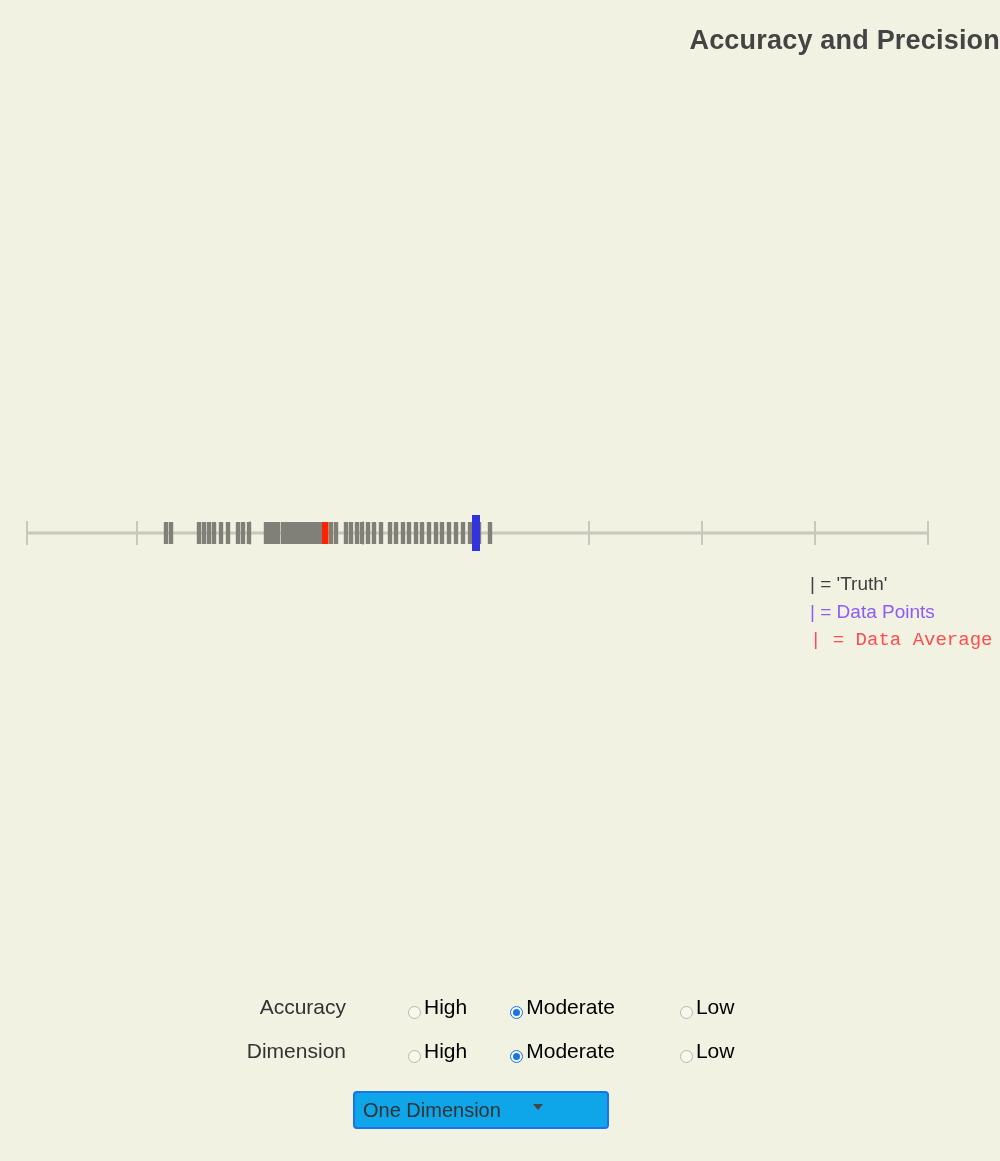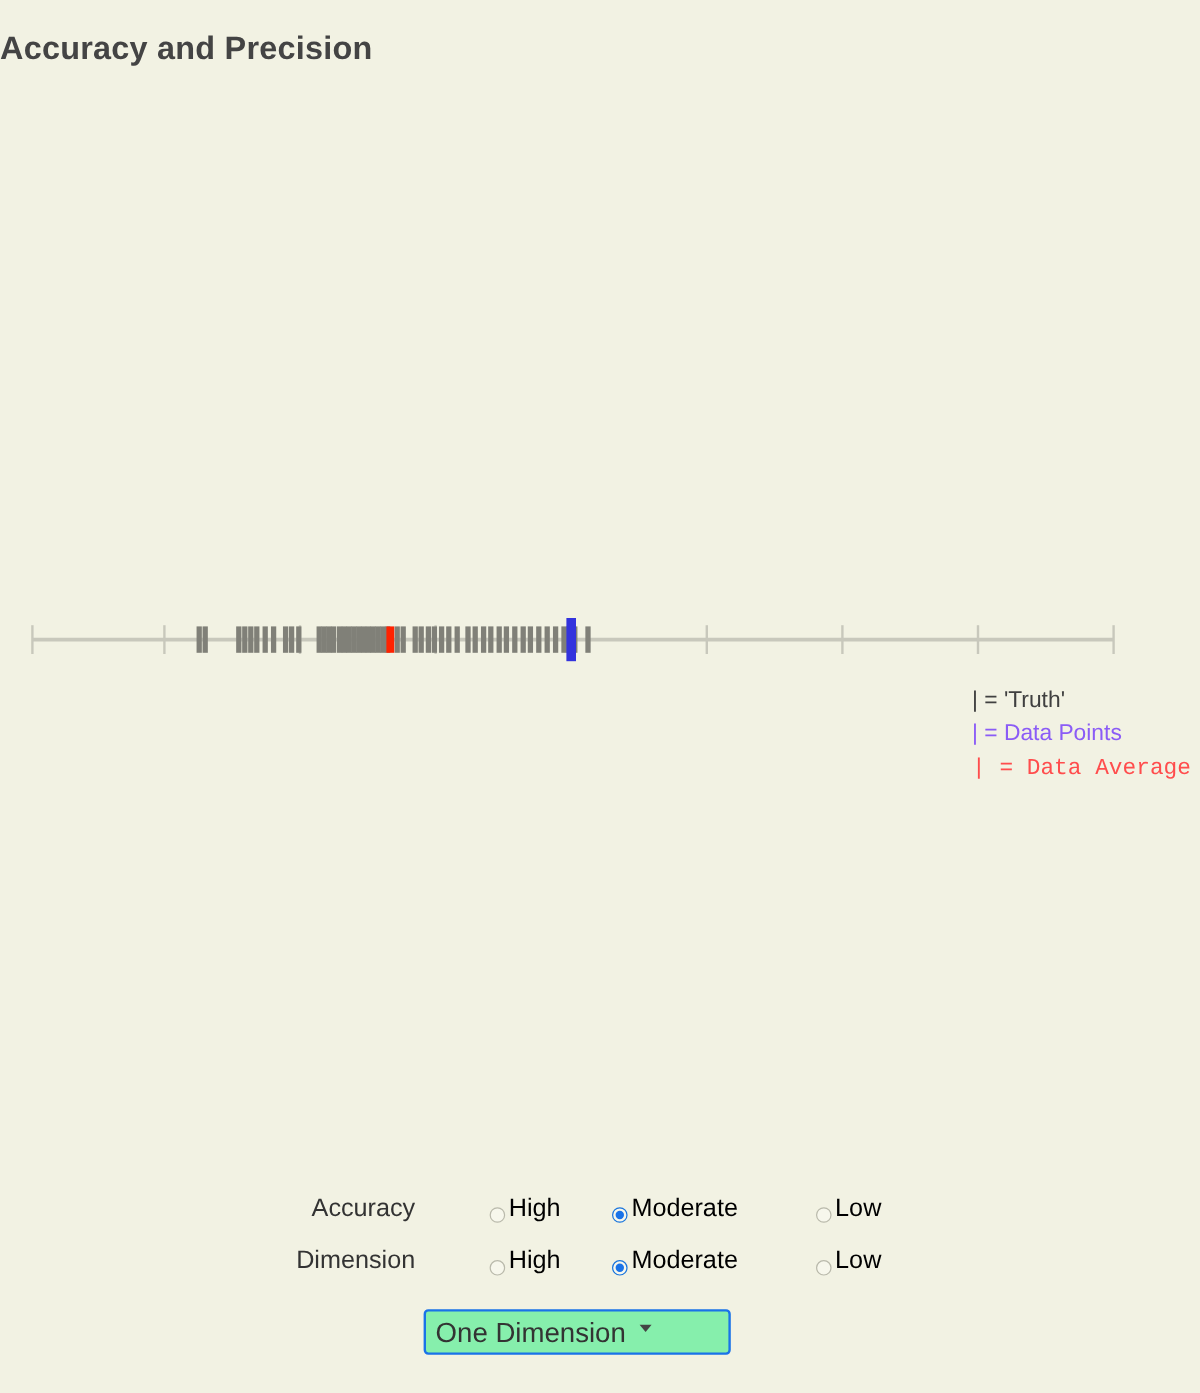--- a/index.html
+++ b/index.html
@@ -12,21 +12,21 @@
     height: 1161px;
     background: #f2f2e3;
     font-family: "Liberation Sans", sans-serif;
     color: #333333;
     overflow: hidden;
     position: relative;
   }
 
   
   .page-title {
-    text-align: left;
+    text-align: right;
     font-size: 27px;
     font-weight: bold;
     color: #444444;
     margin: 0;
     padding-top: 25px;
     letter-spacing: 0.2px;
   }
 
   
   .chart-area {
@@ -117,24 +117,24 @@
 
   
   .select-wrap {
     display: flex;
     justify-content: center;
     margin-top: 18px;
   }
   .dim-select {
     width: 256px;
     height: 38px;
-    font-size: 23px;
+    font-size: 20px;
     font-family: "Liberation Sans", sans-serif;
     color: #333333;
-    background: #86efac;
+    background: #0ea5e9;
     border: 2px solid #1a73e8;
     border-radius: 4px;
     padding: 0 8px;
     box-sizing: border-box;
     outline: none;
     -webkit-appearance: none;
     -moz-appearance: none;
     appearance: none;
   }
   .select-wrap {

